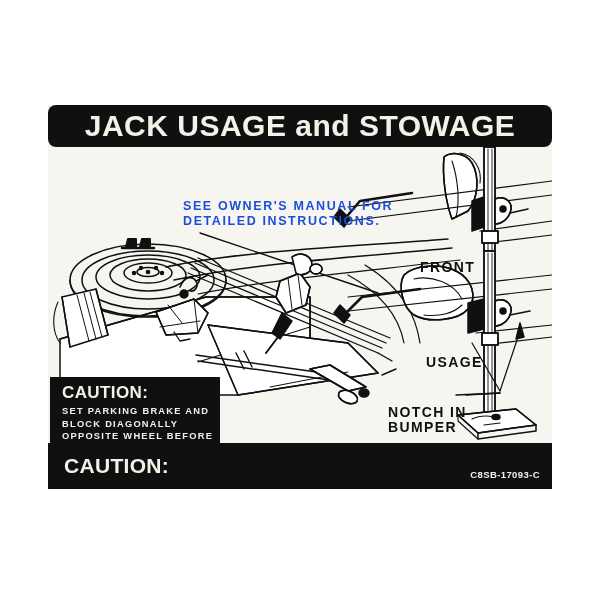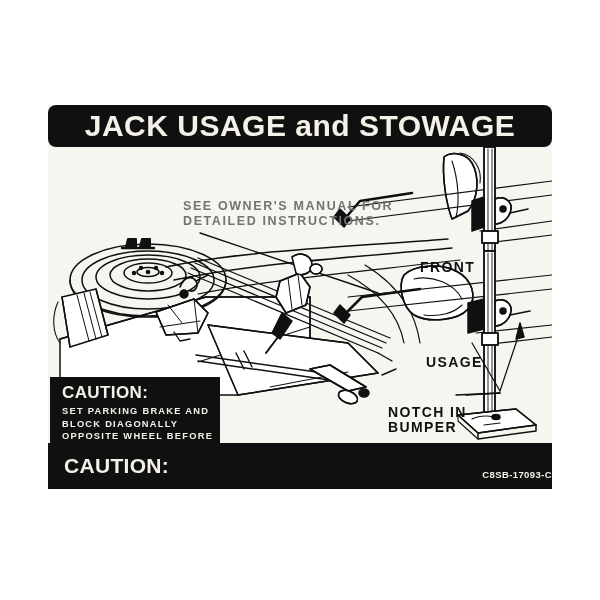--- a/index.html
+++ b/index.html
@@ -29,21 +29,21 @@
     white-space:nowrap;
   }
   
   #art{
     position:absolute;left:0;top:42px;width:504px;height:296px;
   }
   #art svg{display:block;}
   
   #instructions{
     position:absolute;left:135px;top:52px;
-    color:#737373;font-weight:bold;font-size:12.5px;
+    color:#1d4ed8;font-weight:bold;font-size:12.5px;
     letter-spacing:1.6px;line-height:15px;
     white-space:pre-line;
   }
   
   .art-label{
     position:absolute;color:#111010;font-weight:bold;
     font-size:14px;letter-spacing:1.4px;line-height:15px;
     white-space:pre-line;
   }
   #label-front{left:372px;top:113px;}
@@ -73,21 +73,21 @@
     position:absolute;left:16px;top:11px;
     color:#f4f1e8;font-weight:bold;font-size:21px;letter-spacing:0.3px;
   }
   #bottom-lines{
     position:absolute;left:152px;top:6px;
     color:#f4f1e8;font-weight:bold;font-size:14.5px;
     letter-spacing:1.3px;line-height:17.5px;
     white-space:pre-line;
   }
   #part-number{
-    position:absolute;right:0;top:26px;
+    position:absolute;right:12px;top:26px;
     color:#f4f1e8;font-weight:bold;font-size:9.5px;letter-spacing:0.4px;margin-left:44px;
   }
 </style>
 </head>
 <body>
 
 <div id="decal">
 
   <div id="title-bar">
     <div id="title-text">JACK USAGE and STOWAGE</div>

